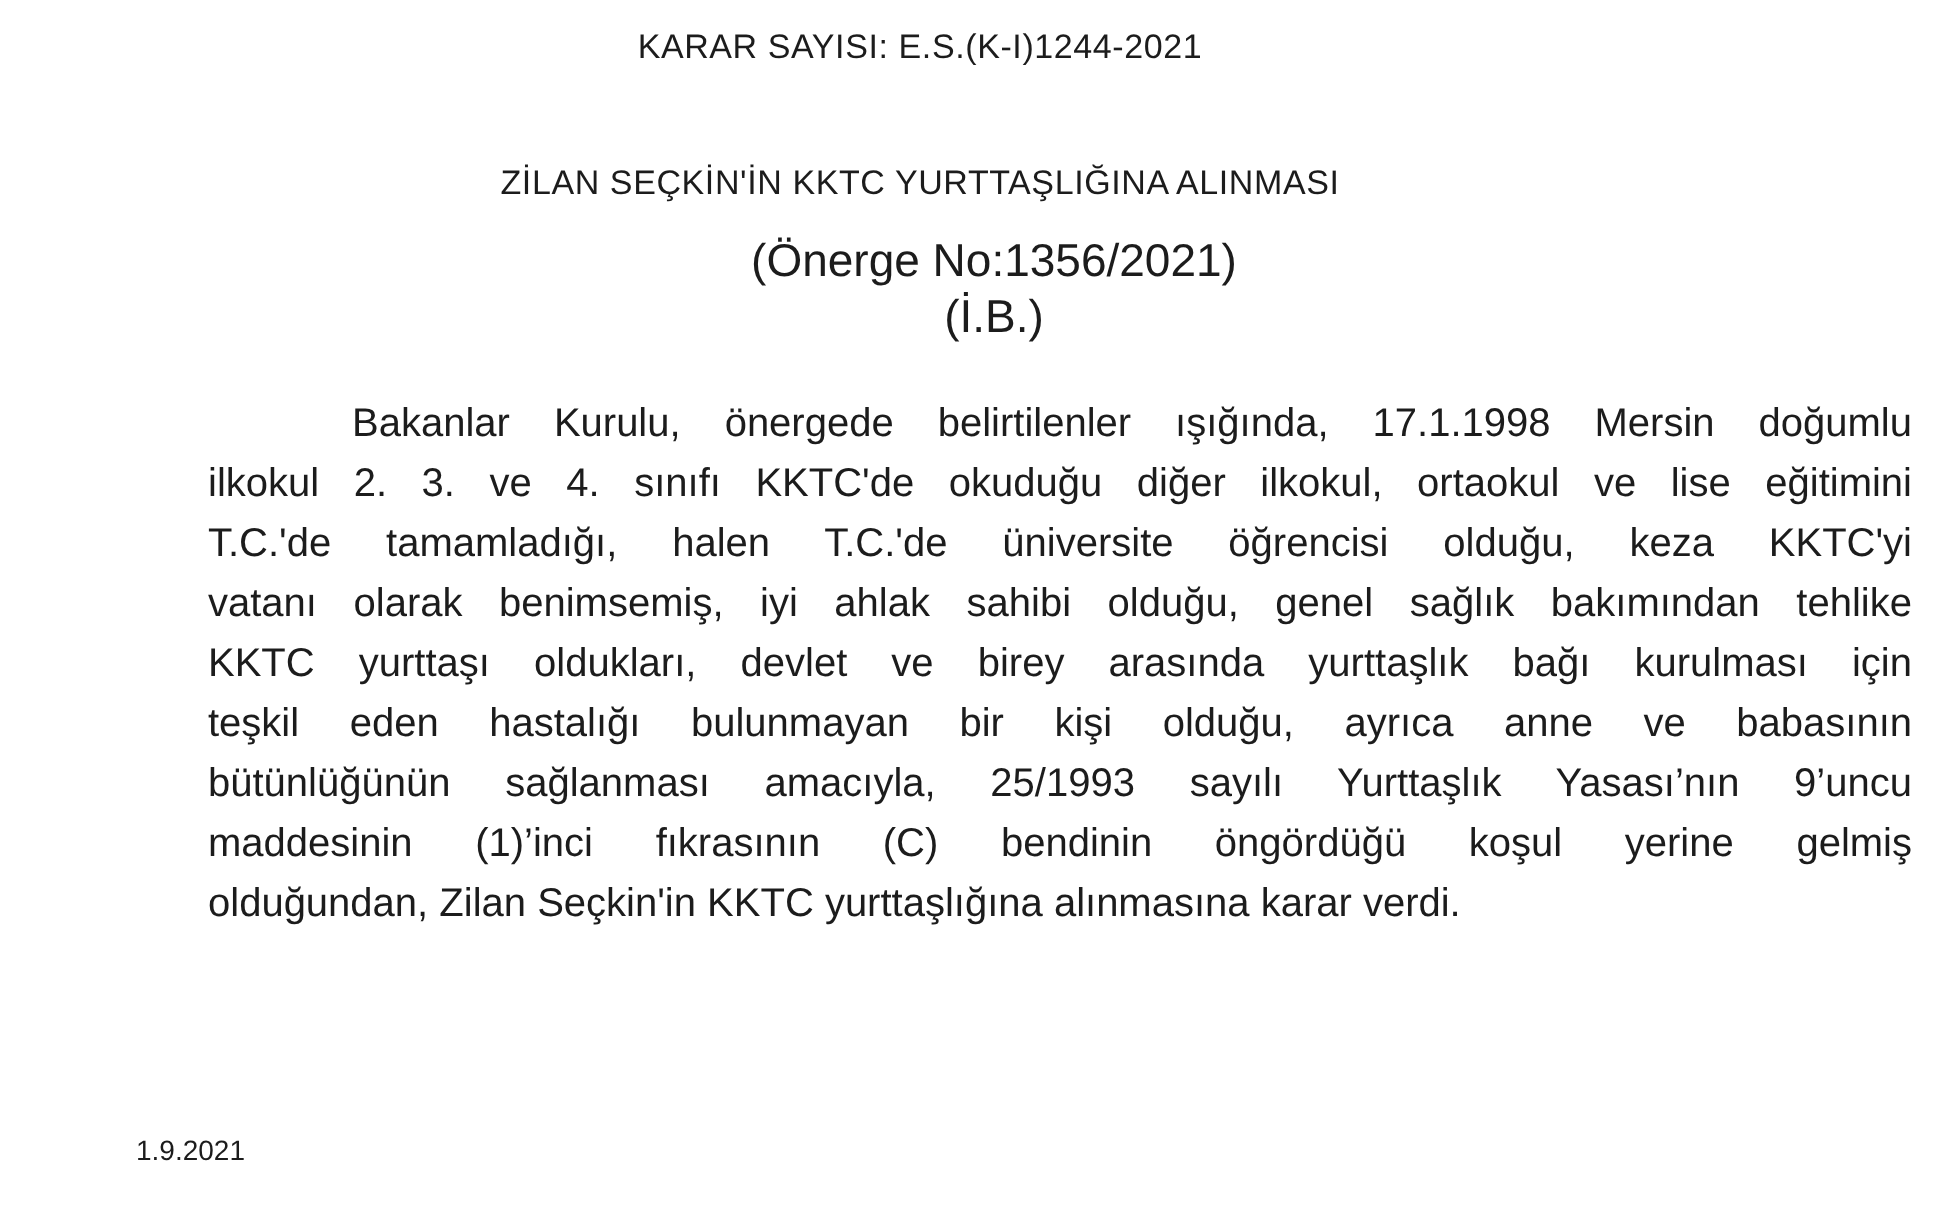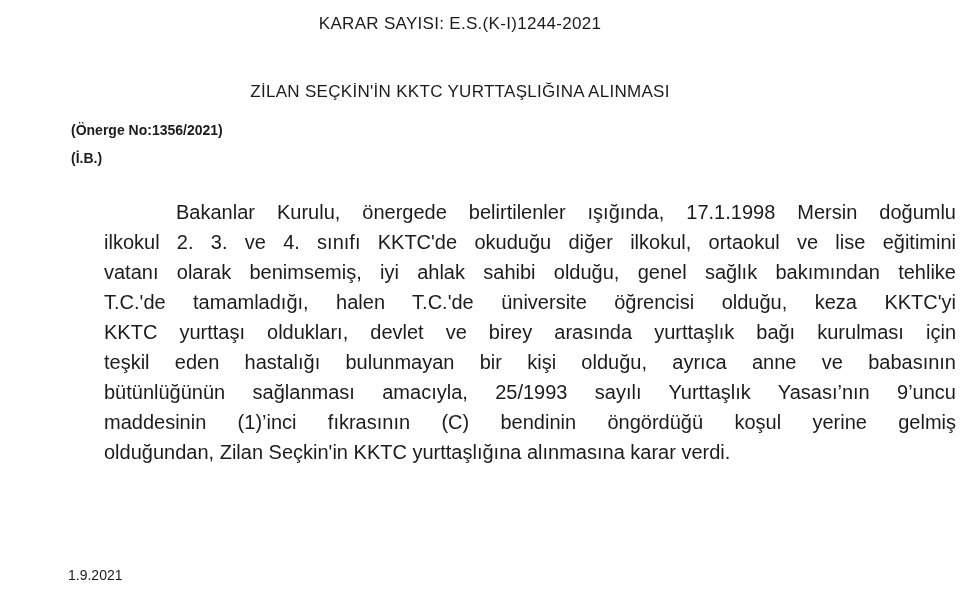--- a/index.html
+++ b/index.html
@@ -23,24 +23,23 @@
     letter-spacing: 0.3px;
     white-space: nowrap;
   }
   .title   { top: 14px; }
   .subject { top: 58px; margin-top: 24px; }
   .proposal-block {
     position: absolute;
     left: 71px;
     top: 116px;
     width: 852px;
-    text-align: left;
-    font-size: 14px;
+    text-align: center;
+    font-size: 23px;
     line-height: 28px;
-    font-weight: bold;
   }
   .body-block {
     position: absolute;
     left: 71px;
     top: 197px;
     width: 852px;
     font-size: 20px;
     line-height: 30px;
     margin-left: 33px;
   }
@@ -67,22 +66,22 @@
   <h2 class="heading subject">ZİLAN SEÇKİN'İN KKTC YURTTAŞLIĞINA ALINMASI</h2>
 
   <div class="proposal-block">
     <div>(Önerge No:1356/2021)</div>
     <div>(İ.B.)</div>
   </div>
 
   <div class="body-block">
     <div class="jline indent">Bakanlar Kurulu, önergede belirtilenler ışığında, 17.1.1998 Mersin doğumlu</div>
     <div class="jline">ilkokul 2. 3. ve 4. sınıfı KKTC'de okuduğu diğer ilkokul, ortaokul ve lise eğitimini</div>
+    <div class="jline">T.C.'de tamamladığı, halen T.C.'de üniversite öğrencisi olduğu, keza KKTC'yi</div>
     <div class="jline">vatanı olarak benimsemiş, iyi ahlak sahibi olduğu, genel sağlık bakımından tehlike</div>
-    <div class="jline">T.C.'de tamamladığı, halen T.C.'de üniversite öğrencisi olduğu, keza KKTC'yi</div>
     <div class="jline">KKTC yurttaşı oldukları, devlet ve birey arasında yurttaşlık bağı kurulması için</div>
     <div class="jline">teşkil eden hastalığı bulunmayan bir kişi olduğu, ayrıca anne ve babasının</div>
     <div class="jline">bütünlüğünün sağlanması amacıyla, 25/1993 sayılı Yurttaşlık Yasası’nın 9’uncu</div>
     <div class="jline">maddesinin (1)’inci fıkrasının (C) bendinin öngördüğü koşul yerine gelmiş</div>
     <div class="jline last">olduğundan, Zilan Seçkin'in KKTC yurttaşlığına alınmasına karar verdi.</div>
   </div>
 
   <div class="date-line">1.9.2021</div>
 
 </div>

